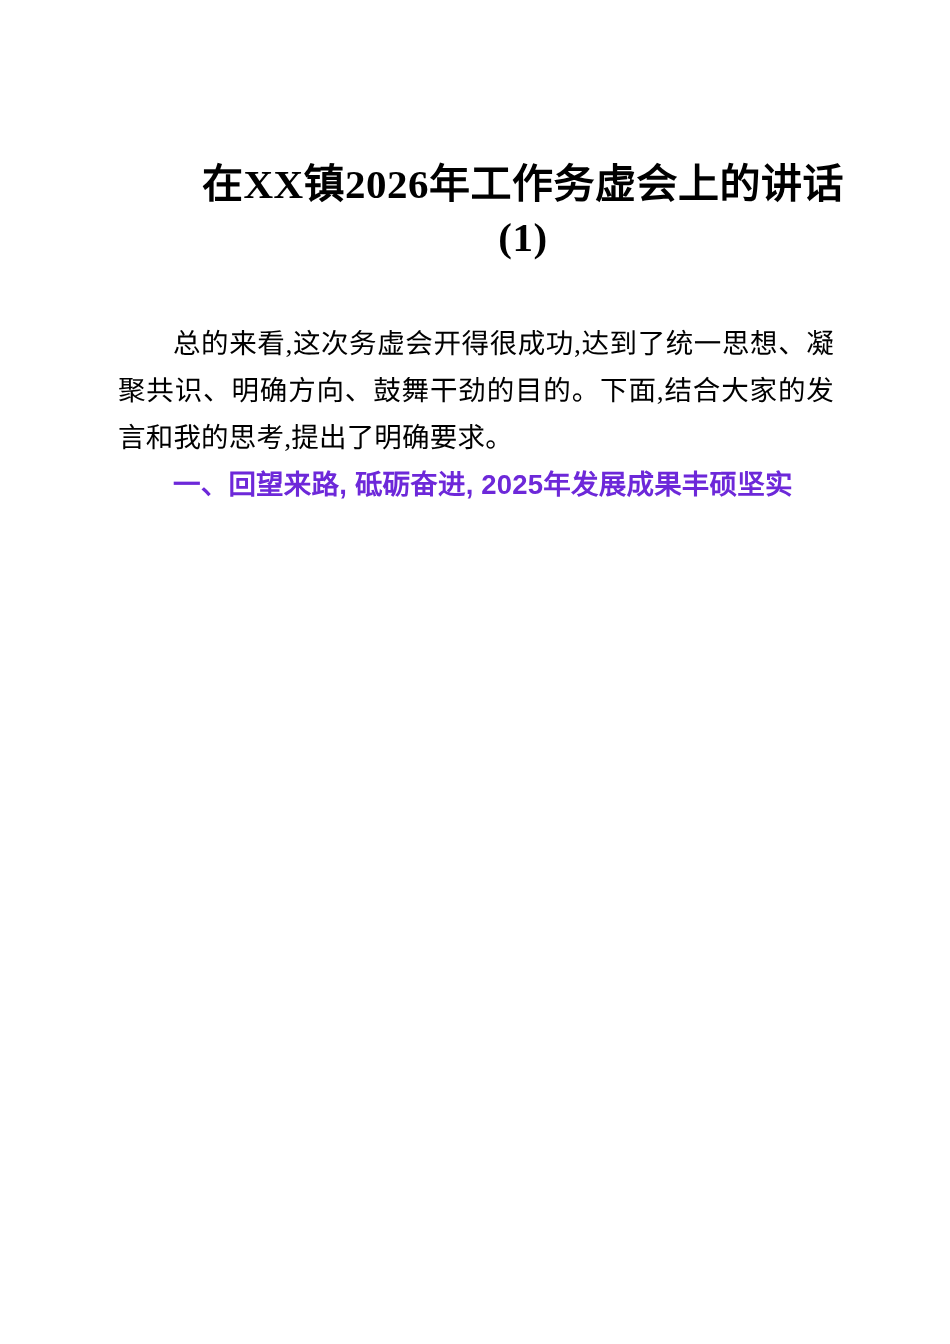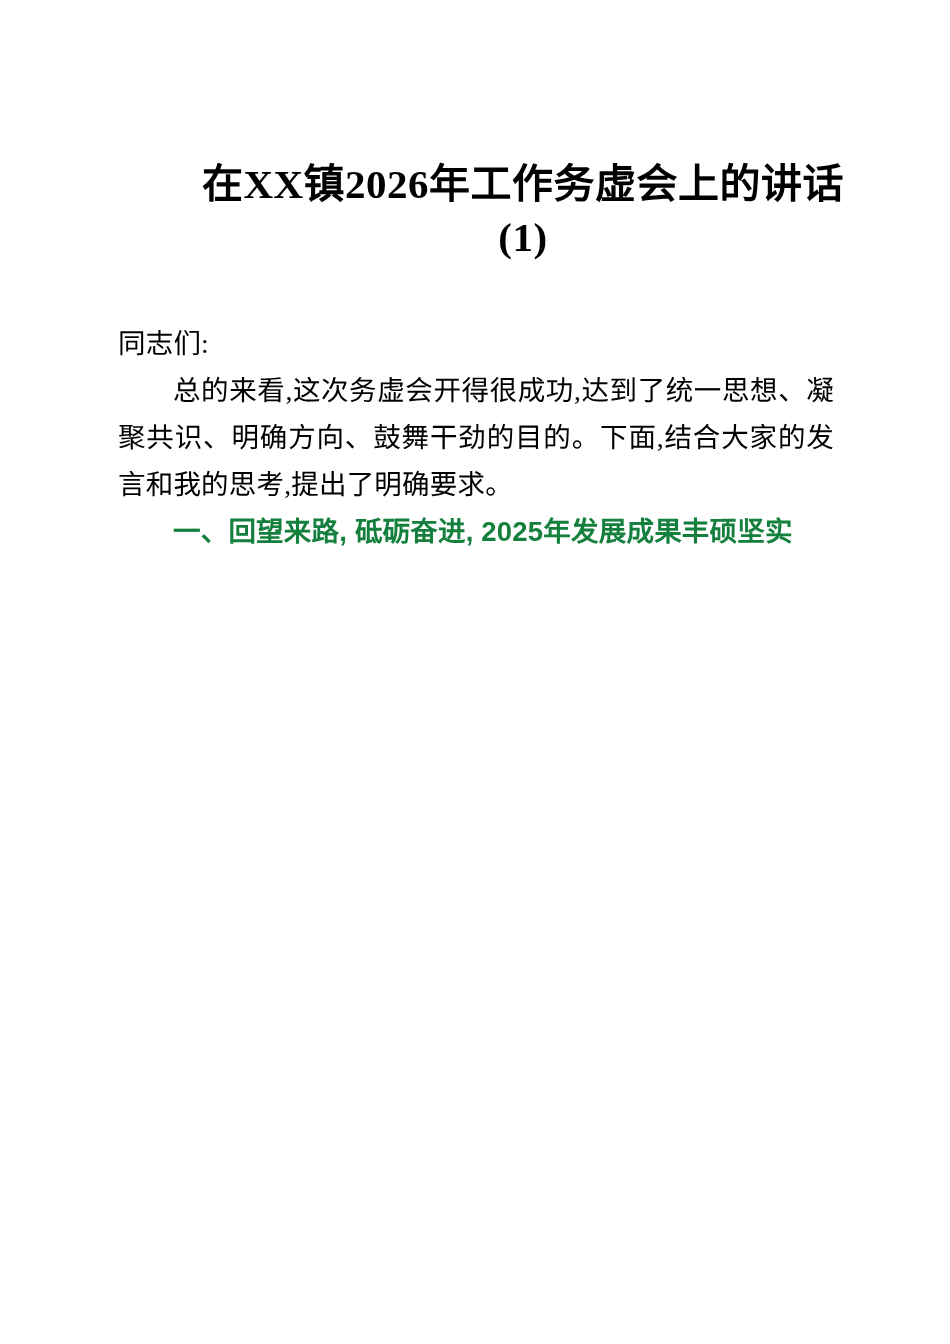--- a/index.html
+++ b/index.html
@@ -80,21 +80,21 @@
 
   .para.indented {
     text-indent: 2em;
   }
 
   .section-heading {
     font-family: "Liberation Sans", "DejaVu Sans", sans-serif;
     font-weight: bold;
     font-size: 27.5px;
     line-height: 47px;
-    color: #15803d;
+    color: #6d28d9;
     text-indent: 2em;
     margin: 0;
     letter-spacing: 0.2px;
     text-align: left;
   }
 
   
   .para.clipped {
     overflow: hidden;
   }
@@ -104,21 +104,20 @@
 
 <div class="page">
 
   <div class="doc-title">
     <span class="title-line title-line-main">在XX镇2026年工作务虚会上的讲话</span>
     <span class="title-line title-line-sub">(1)</span>
   </div>
 
   <div class="body-region">
 
-    <p class="para salutation">同志们:</p>
 
 
     <p class="para indented">总的来看,这次务虚会开得很成功,达到了统一思想、凝聚共识、明确方向、鼓舞干劲的目的。下面,结合大家的发言和我的思考,提出了明确要求。</p>
 
     <p class="section-heading">一、回望来路, 砥砺奋进, 2025年发展成果丰硕坚实</p>
 
 
   </div>
 
 </div>

